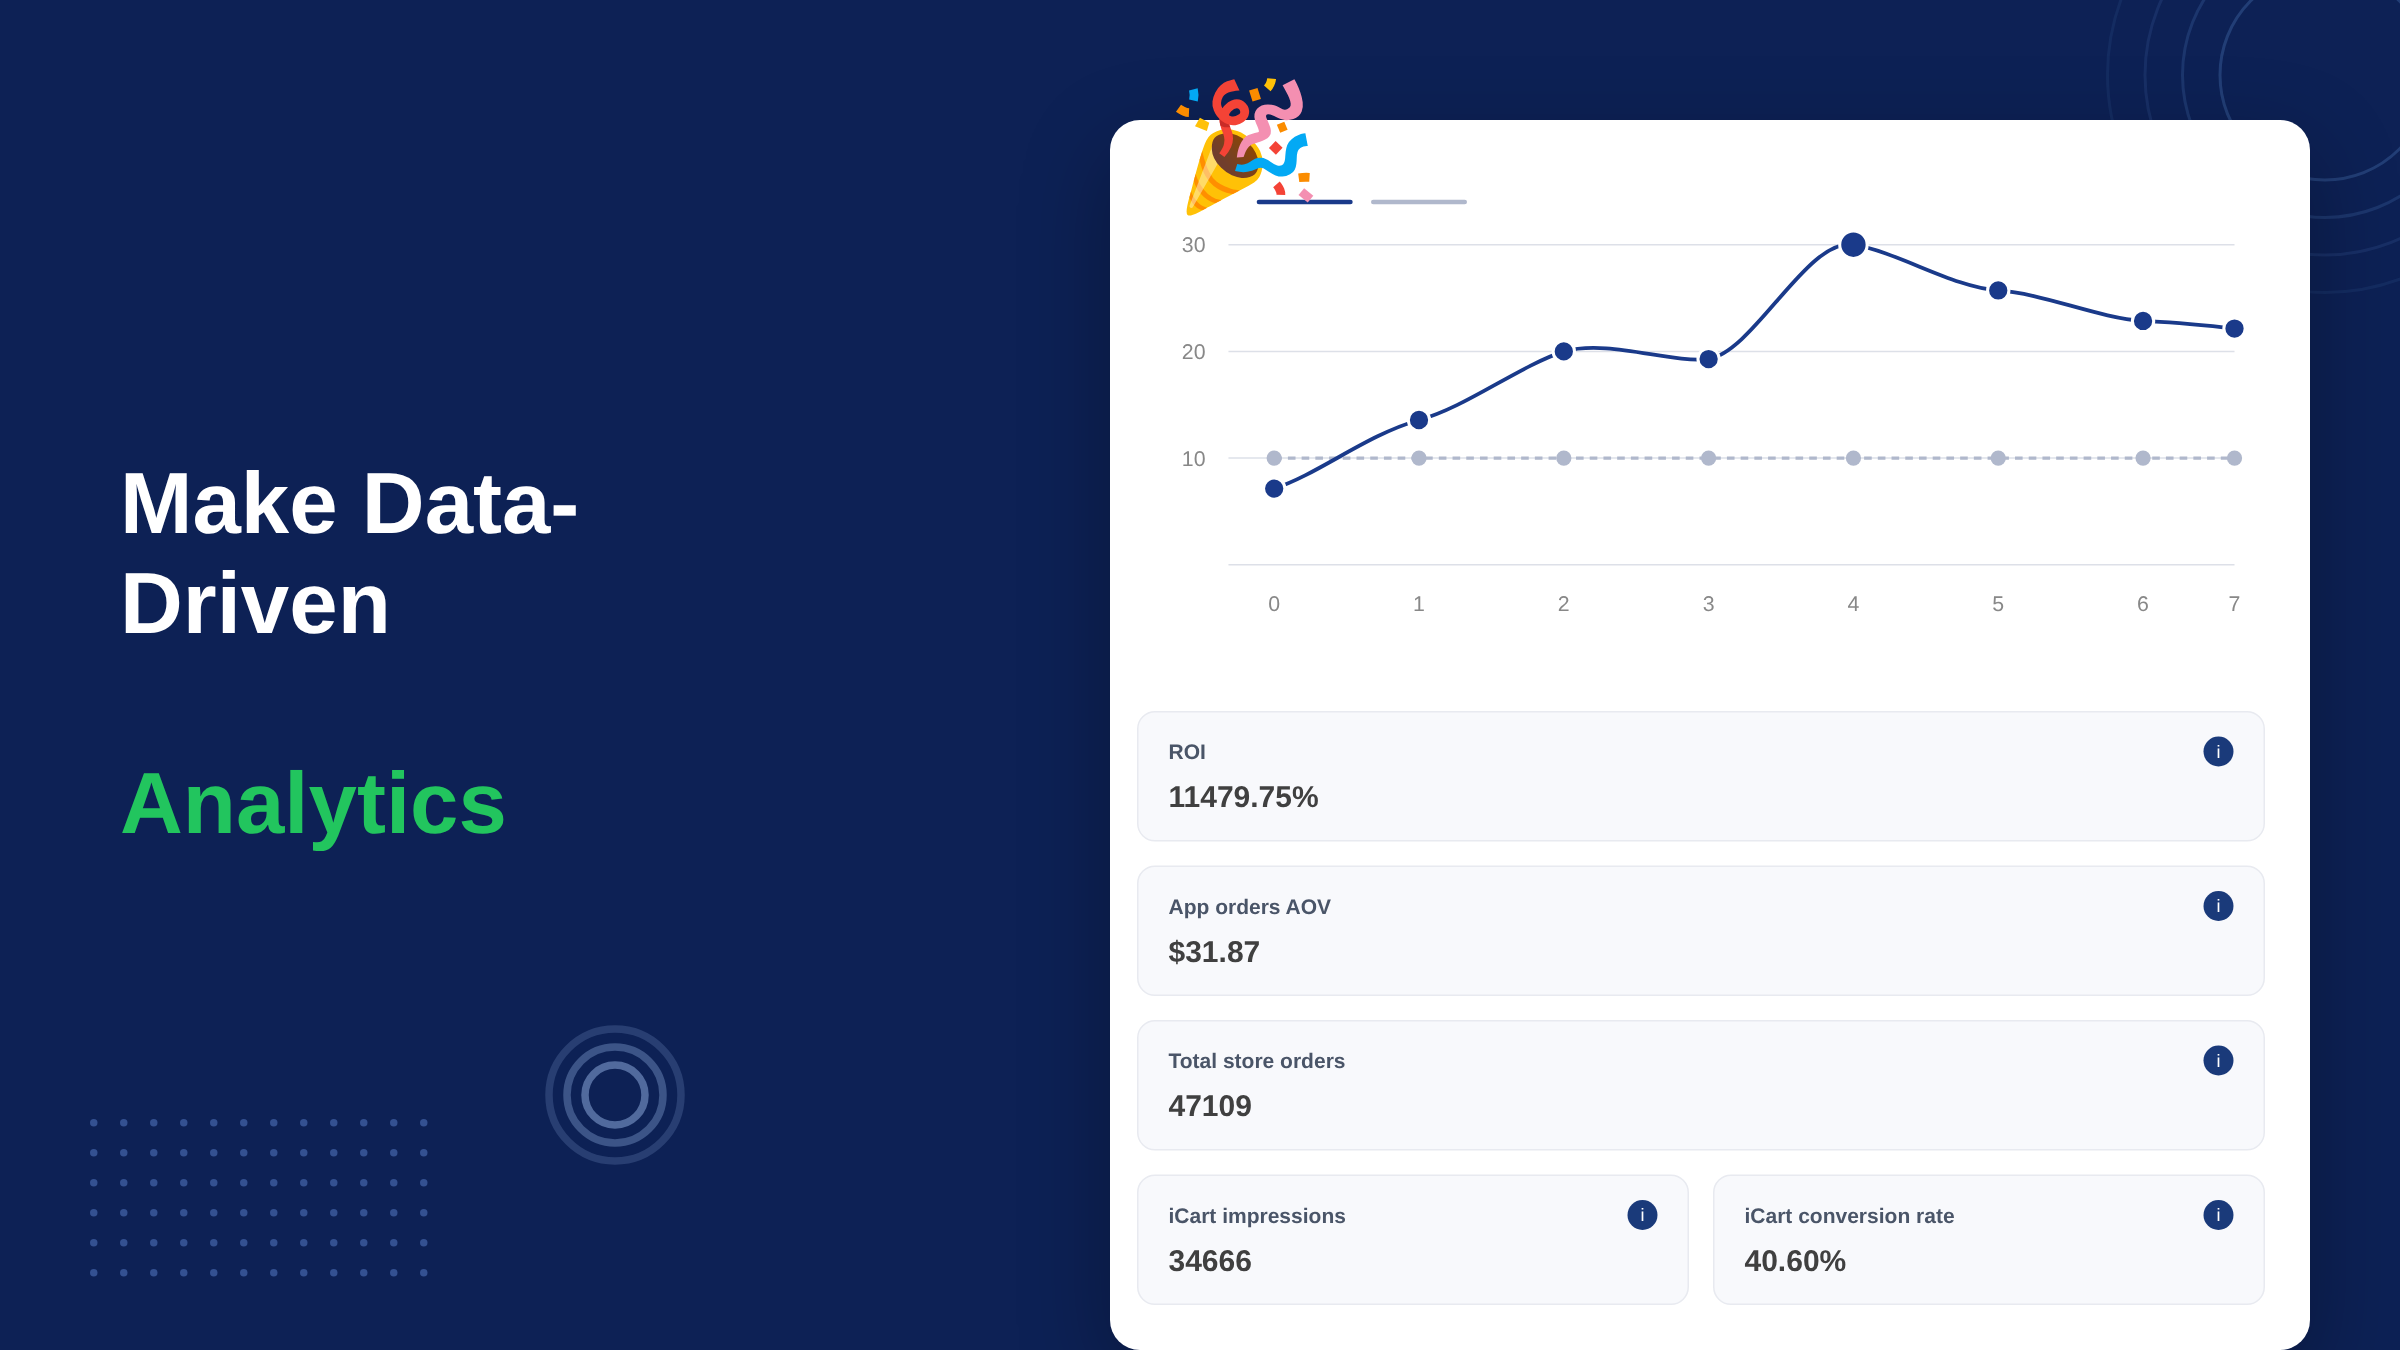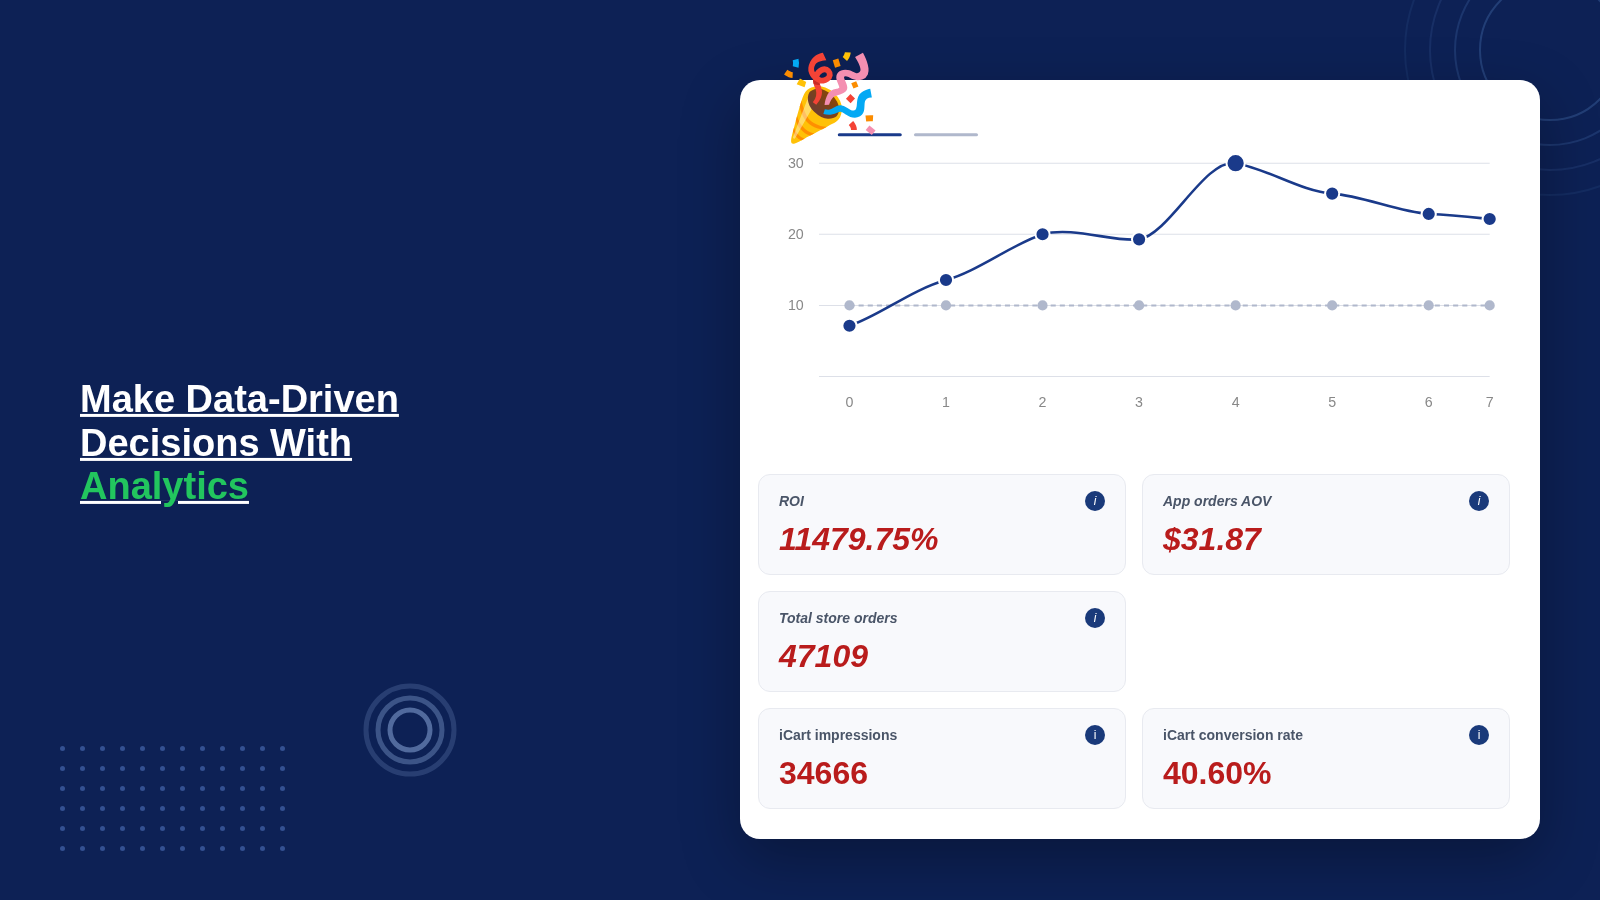--- a/index.html
+++ b/index.html
@@ -42,26 +42,25 @@
     }
 
     
     .hero-text {
       position: absolute;
       left: 80px;
       top: 50%;
       transform: translateY(-55%);
     }
     .hero-title {
-      font-size: 38px;
+      font-size: 58px;
       font-weight: 800;
       color: #fff;
       line-height: 1.15;
       max-width: 460px;
-      text-decoration: underline;
     }
     .hero-title .highlight {
       color: #22c55e;
     }
 
     
     .ring-decoration {
       position: absolute;
       left: 360px;
       bottom: 120px;
@@ -98,24 +97,23 @@
     .chart-area {
       width: 100%;
       height: 340px;
       position: relative;
       margin-bottom: 24px;
     }
 
     
     .metrics-grid {
       display: grid;
-      grid-template-columns: 1fr 1fr;
+      grid-template-columns: 1fr;
       gap: 16px;
       margin-bottom: 16px;
-      font-style: italic;
     }
 
     .metric-card {
       background: #f8f9fc;
       border-radius: 12px;
       padding: 16px 20px;
       border: 1px solid #e8eaf0;
     }
 
     .metric-header {
@@ -138,23 +136,23 @@
       background: #1a3a7a;
       color: #fff;
       font-size: 12px;
       display: flex;
       align-items: center;
       justify-content: center;
       cursor: pointer;
     }
 
     .metric-value {
-      font-size: 32px;
+      font-size: 20px;
       font-weight: 700;
-      color: #b91c1c;
+      color: #404040;
     }
 
     .metrics-grid-bottom {
       display: grid;
       grid-template-columns: 1fr 1fr;
       gap: 16px;
     }
 
     
     .chart-svg {
@@ -244,21 +242,21 @@
     <div class="bg-dot"></div>
     <div class="bg-dot"></div>
     <div class="bg-dot"></div>
     <div class="bg-dot"></div>
     <div class="bg-dot"></div>
   </div>
 
 <div class="hero-text">
   <div class="hero-title">
     <span>Make Data-Driven</span><br>
-    <span>Decisions With</span><br>
+    <br>
     <span class="highlight">Analytics</span>
   </div>
 </div>
 
 <svg class="ring-decoration" viewBox="0 0 100 100" fill="none">
   <circle cx="50" cy="50" r="20" stroke="rgba(150,180,230,0.5)" stroke-width="5" fill="none"></circle>
   <circle cx="50" cy="50" r="32" stroke="rgba(150,180,230,0.35)" stroke-width="5" fill="none"></circle>
   <circle cx="50" cy="50" r="44" stroke="rgba(150,180,230,0.2)" stroke-width="5" fill="none"></circle>
 </svg>
 

